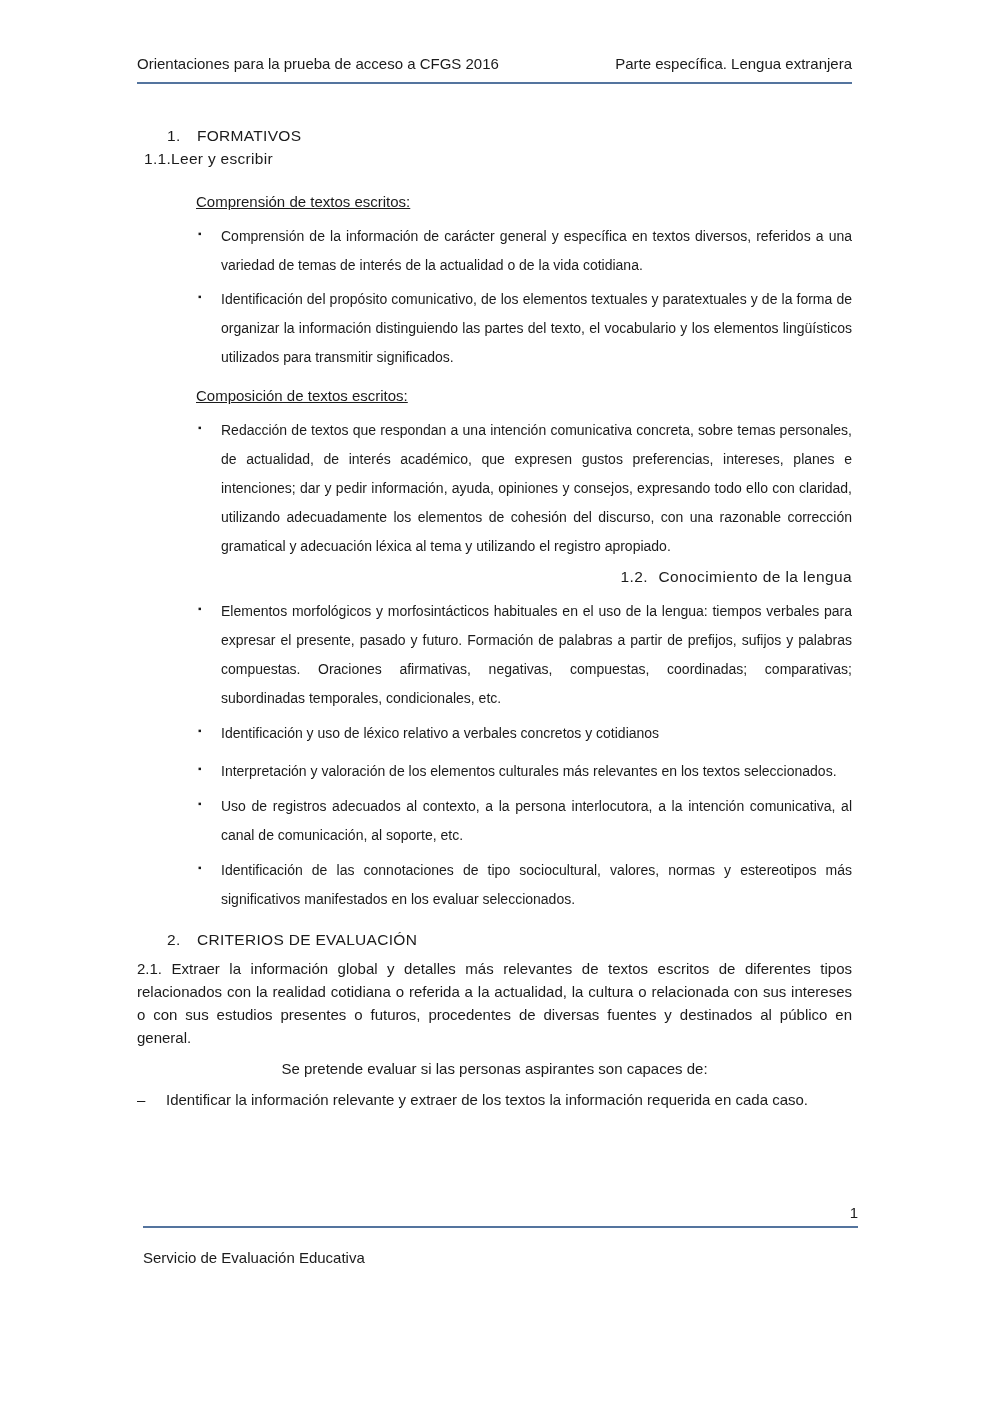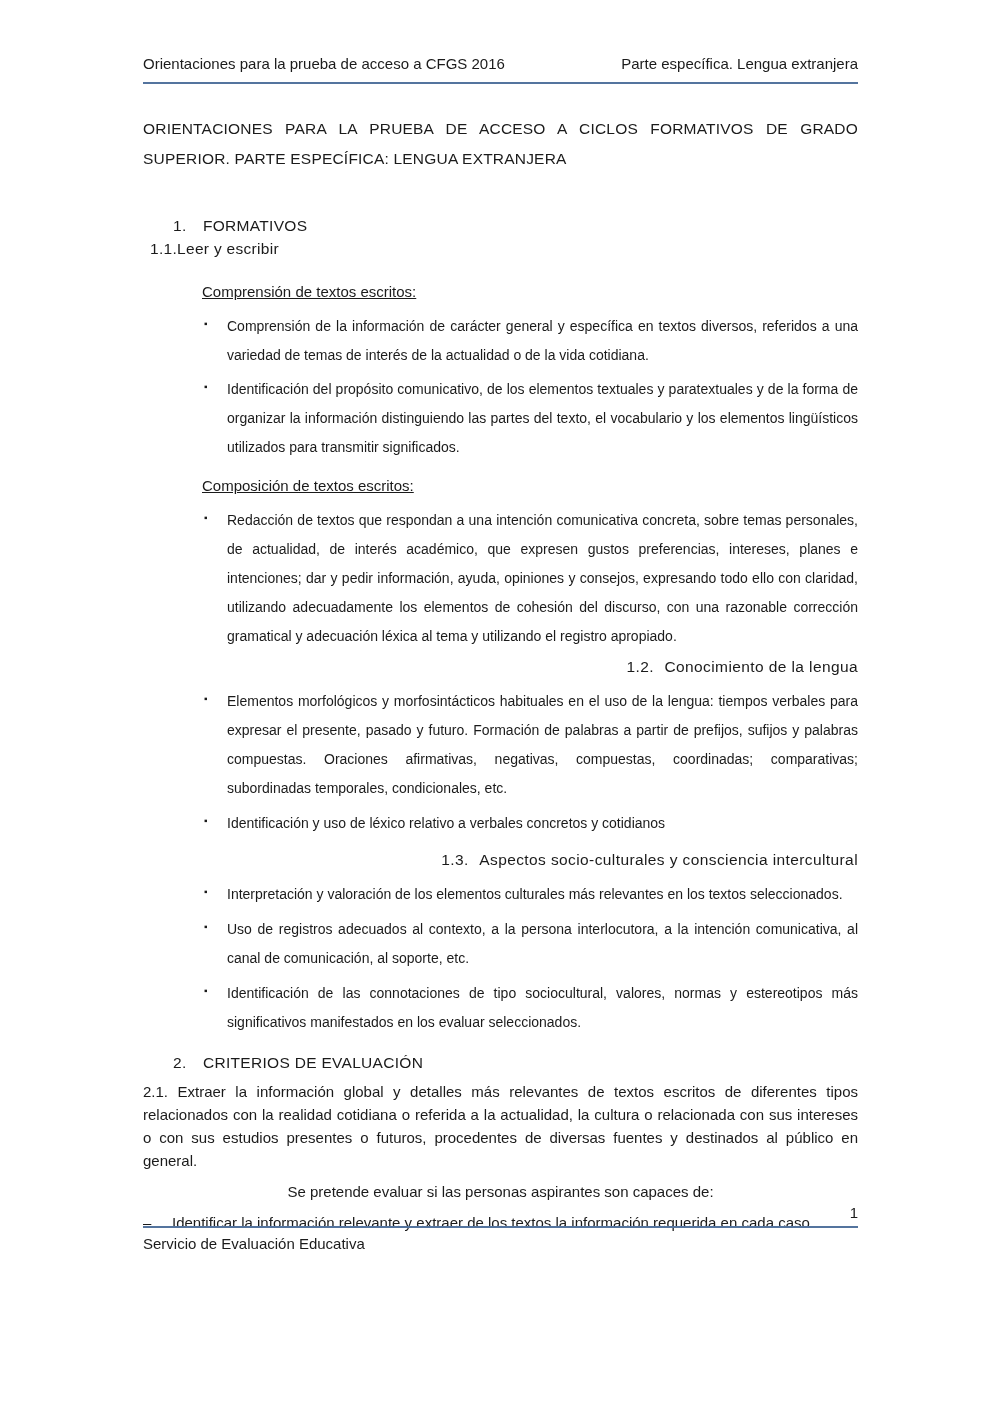--- a/index.html
+++ b/index.html
@@ -7,21 +7,21 @@
     position: relative;
     width: 1000px;
     height: 1415px;
     background: #ffffff;
     font-family: "Liberation Sans", "DejaVu Sans", sans-serif;
     color: #1b1b1b;
     overflow: hidden;
   }
   .content {
     position: absolute;
-    left: 143px;
+    left: 137px;
     width: 715px;
     top: 0;
   }
   
   .doc-header {
     padding-top: 54px;
     padding-bottom: 9px;
     border-bottom: 2px solid #54749e;
     display: flex;
     justify-content: space-between;
@@ -130,36 +130,35 @@
     top: 1203px;
     font-size: 15px;
   }
   .doc-footer .pagenum {
     text-align: right;
     line-height: 19px;
     padding-bottom: 4px;
     border-bottom: 2px solid #54749e;
   }
   .doc-footer .service {
-    padding-top: 6px;
+    padding-top: 20px;
     line-height: 19px;
   }
 </style>
 </head>
 <body>
 
 <div class="page">
   <div class="content">
 
     <div class="doc-header">
       <span>Orientaciones para la prueba de acceso a CFGS 2016</span>
       <span>Parte específica. Lengua extranjera</span>
     </div>
 
-    <div class="doc-title">ORIENTACIONES PARA LA PRUEBA DE ACCESO A CICLOS FORMATIVOS DE GRADO SUPERIOR. PARTE ESPECÍFICA: LENGUA EXTRANJERA</div>
 
     <div class="h-main">
       <span class="num">1.</span>
       <span>FORMATIVOS</span>
     </div>
 
     <div class="h-s11">1.1.Leer y escribir</div>
 
     <div class="h-underline">Comprensión de textos escritos:</div>
 
@@ -192,24 +191,20 @@
       <li>
         <span class="marker">▪</span>
         <span class="btext">Elementos morfológicos y morfosintácticos habituales en el uso de la lengua: tiempos verbales para expresar el presente, pasado y futuro. Formación de palabras a partir de prefijos, sufijos y palabras compuestas. Oraciones afirmativas, negativas, compuestas, coordinadas; comparativas; subordinadas temporales, condicionales, etc.</span>
       </li>
       <li>
         <span class="marker">▪</span>
         <span class="btext">Identificación y uso de léxico relativo a verbales concretos y cotidianos</span>
       </li>
     </ul>
 
-    <div class="h-sub s13">
-      <span class="num">1.3.</span>
-      <span>Aspectos socio-culturales y consciencia intercultural</span>
-    </div>
 
     <ul class="bullets g6">
       <li>
         <span class="marker">▪</span>
         <span class="btext">Interpretación y valoración de los elementos culturales más relevantes en los textos seleccionados.</span>
       </li>
       <li>
         <span class="marker">▪</span>
         <span class="btext">Uso de registros adecuados al contexto, a la persona interlocutora, a la intención comunicativa, al canal de comunicación, al soporte, etc.</span>
       </li>

